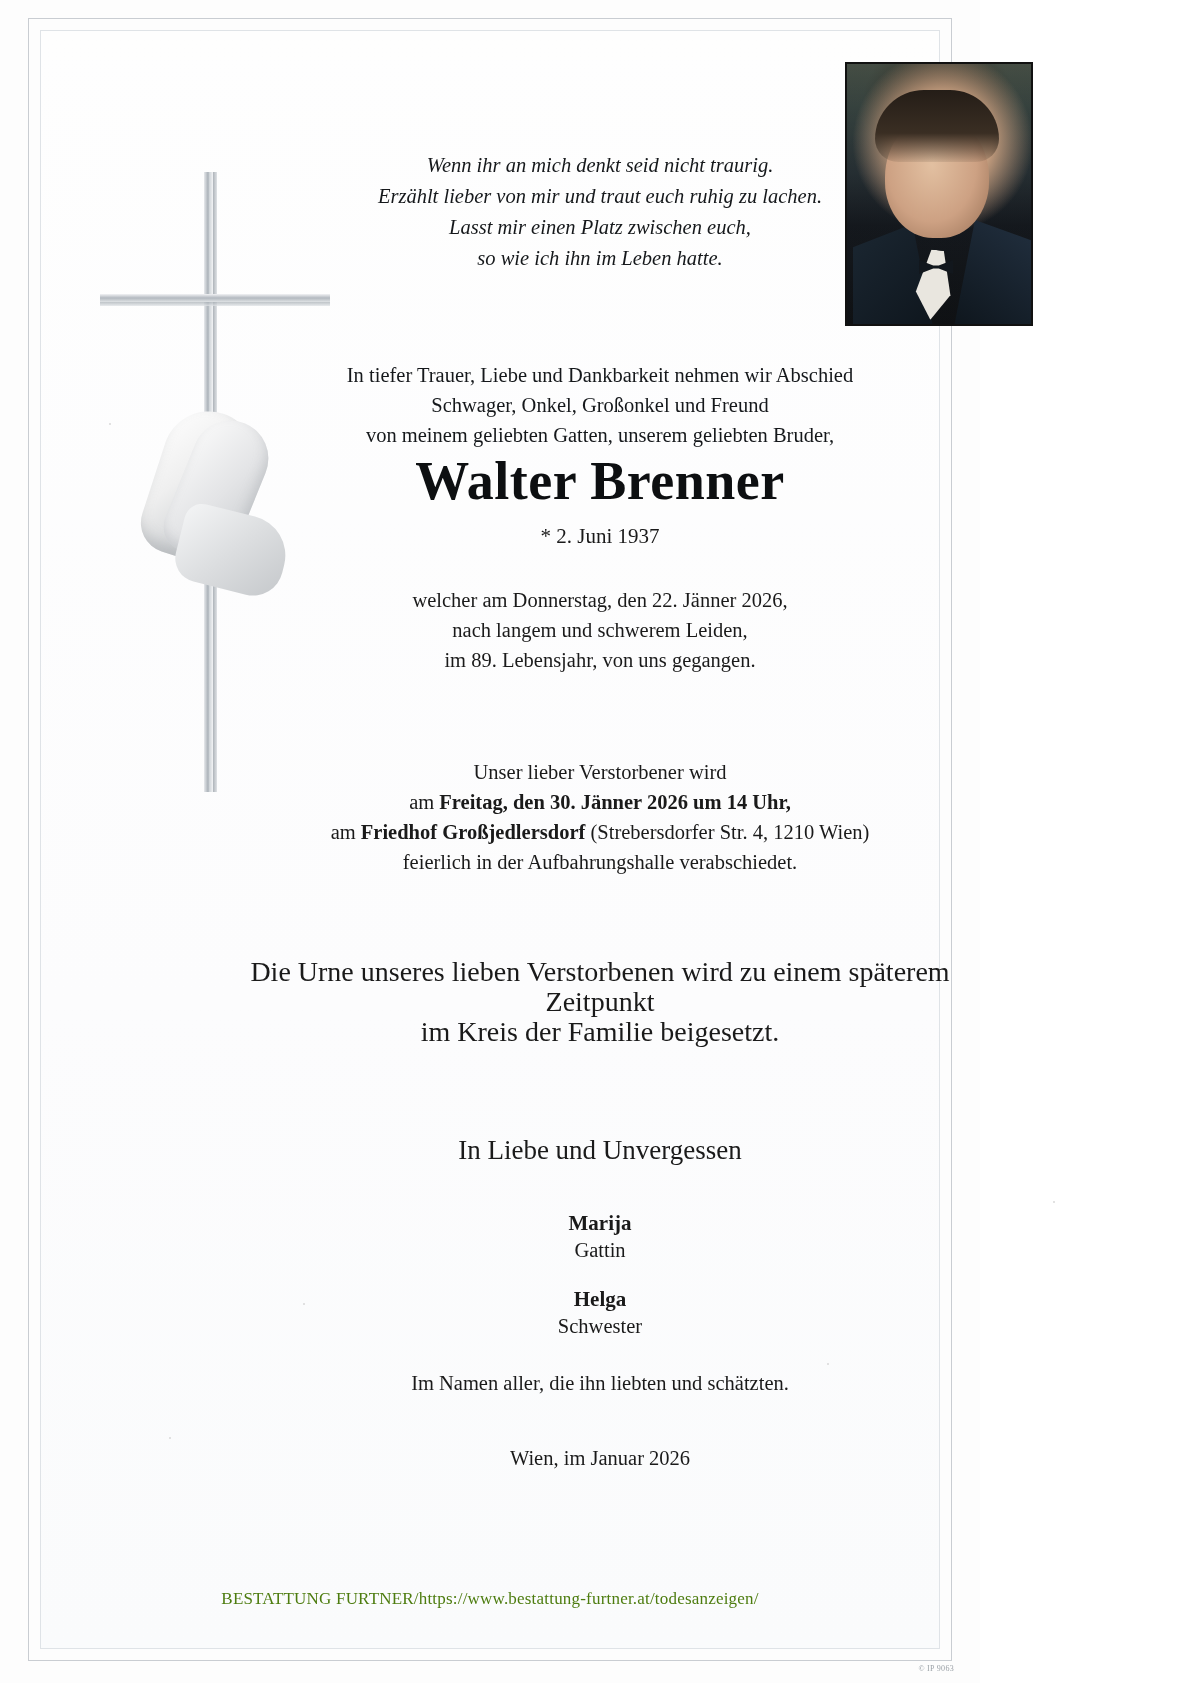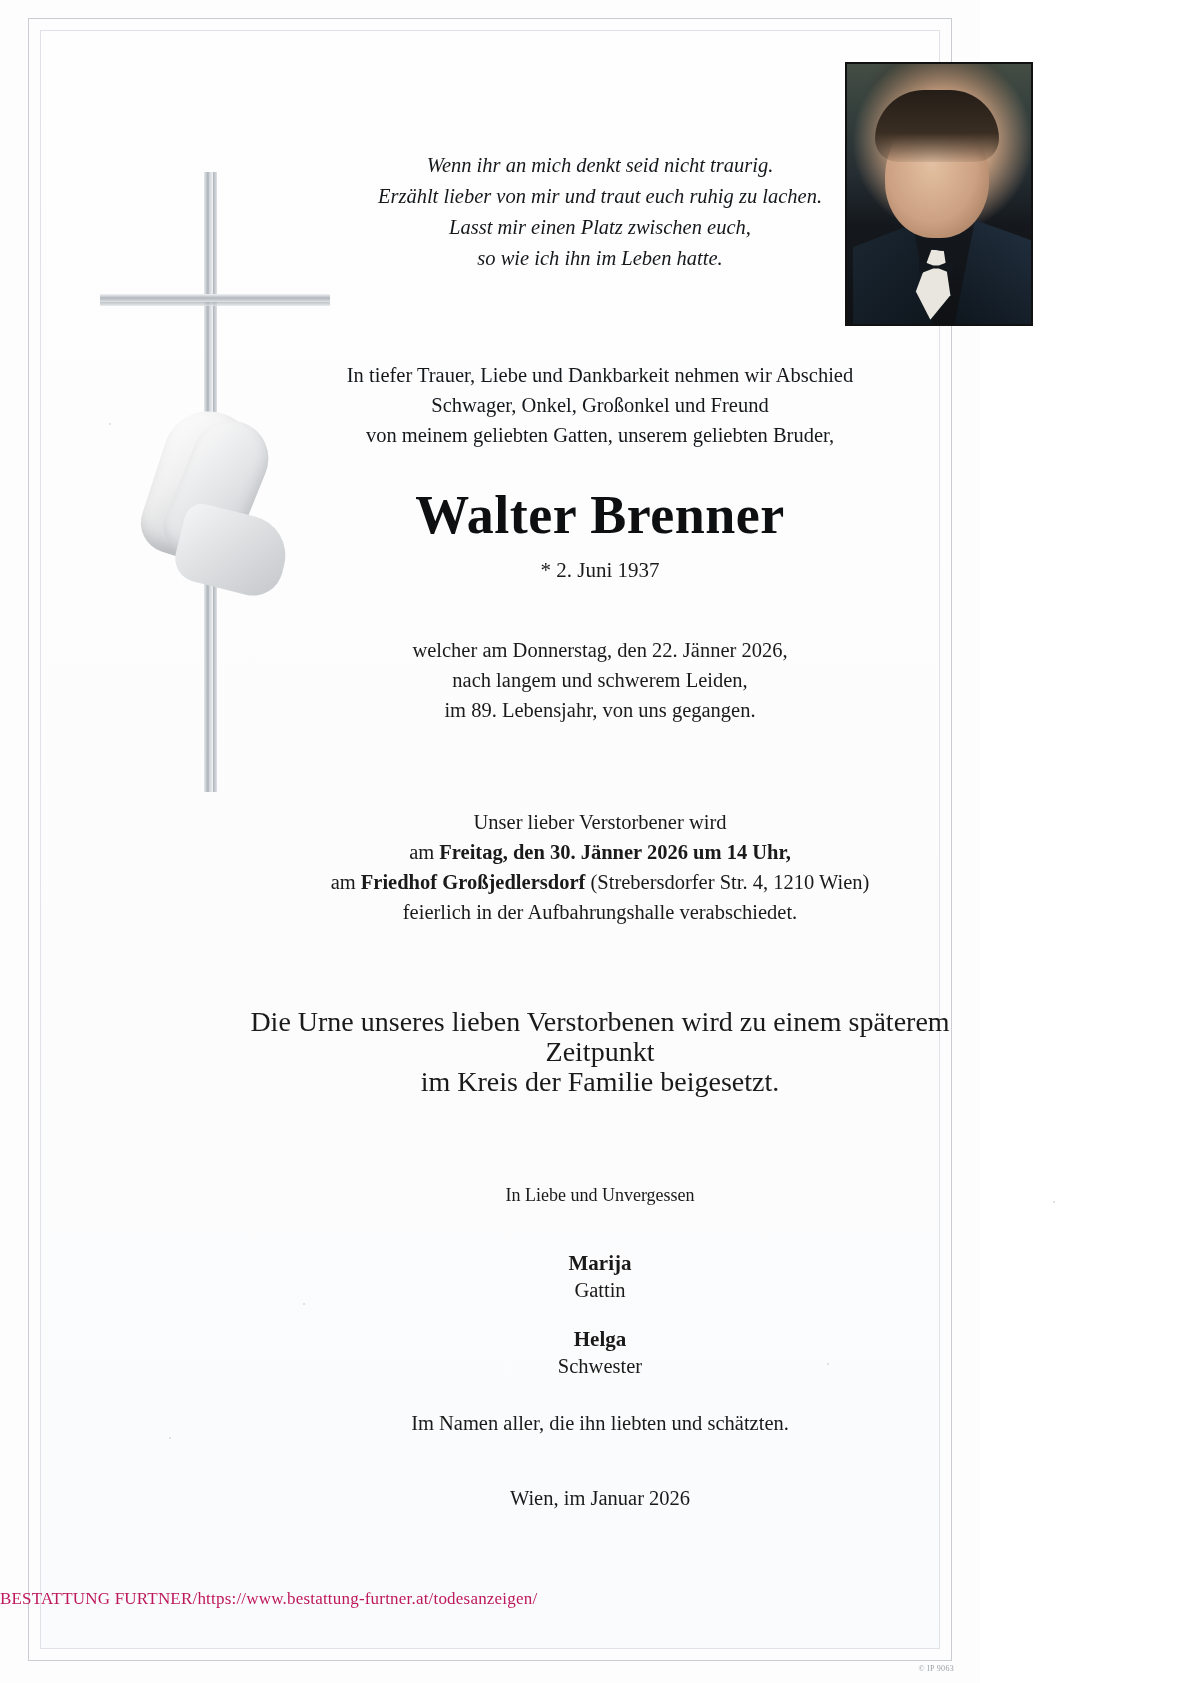--- a/index.html
+++ b/index.html
@@ -198,48 +198,47 @@
     margin: 30px 0 0 0;
   }
   .poem div { white-space: nowrap; }
   .intro {
     margin-top: 86px;
     font-size: 20.5px;
     line-height: 30px;
     color: #15181b;
   }
   .name {
-    margin-top: 34px;
     font-size: 54px;
     font-weight: bold;
     letter-spacing: 0.5px;
     color: #0d0f11;
   }
   .born {
     margin-top: 12px;
     font-size: 21px;
   }
   .passing {
-    margin-top: 52px;
+    margin-top: 36px;
     font-size: 20.5px;
     line-height: 30px;
   }
   .ceremony {
     margin-top: 82px;
     font-size: 20.5px;
     line-height: 30px;
   }
   .urn {
     margin-top: 80px;
     font-size: 28px;
     line-height: 30px;
   }
   .love {
     margin-top: 88px;
-    font-size: 18px;
+    font-size: 27px;
   }
   .survivors {
     margin-top: 44px;
     font-size: 20.5px;
     line-height: 27px;
   }
   .survivors .sname {
     font-weight: bold;
     font-size: 21px;
   }
@@ -252,22 +251,23 @@
     margin-top: 52px;
     font-size: 20.5px;
   }
   b { font-weight: bold; }
 
   .footer {
     position: absolute;
     left: 0;
     right: 0;
     bottom: 74px;
+    text-align: center;
     font-size: 17px;
-    color: #be185d;
+    color: #4d7c0f;
     letter-spacing: .2px;
   }
   .copyright {
     position: absolute;
     right: 26px;
     bottom: 10px;
     font-size: 8px;
     color: #9aa0a6;
     letter-spacing: .3px;
   }

